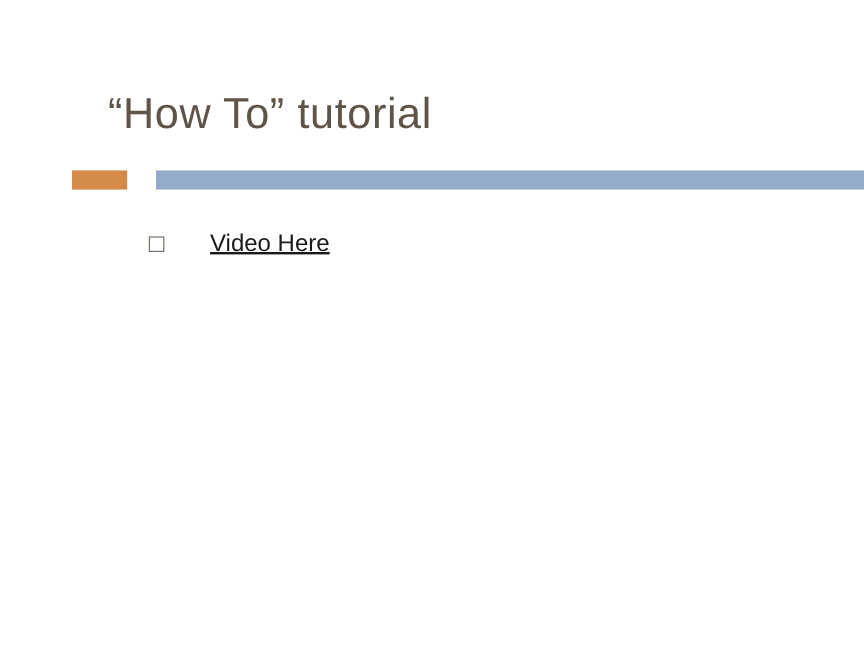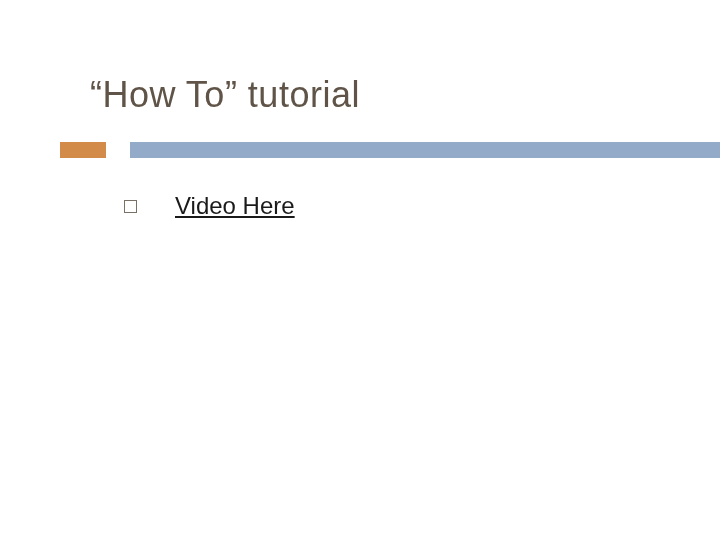--- a/index.html
+++ b/index.html
@@ -55,21 +55,21 @@
       gap: 14px;
     }
     .bullet-icon {
       width: 13px;
       height: 13px;
       border: 1.5px solid #7a7065;
       background: transparent;
       flex-shrink: 0;
     }
     .link {
-      font-size: 24px;
+      font-size: 20px;
       text-decoration: underline;
       cursor: pointer;
     }
   </style>
 </head>
 <body>
 
 <div class="slide">
   <h1 class="title" style="color:#5f5447">“How To” tutorial</h1>
 

